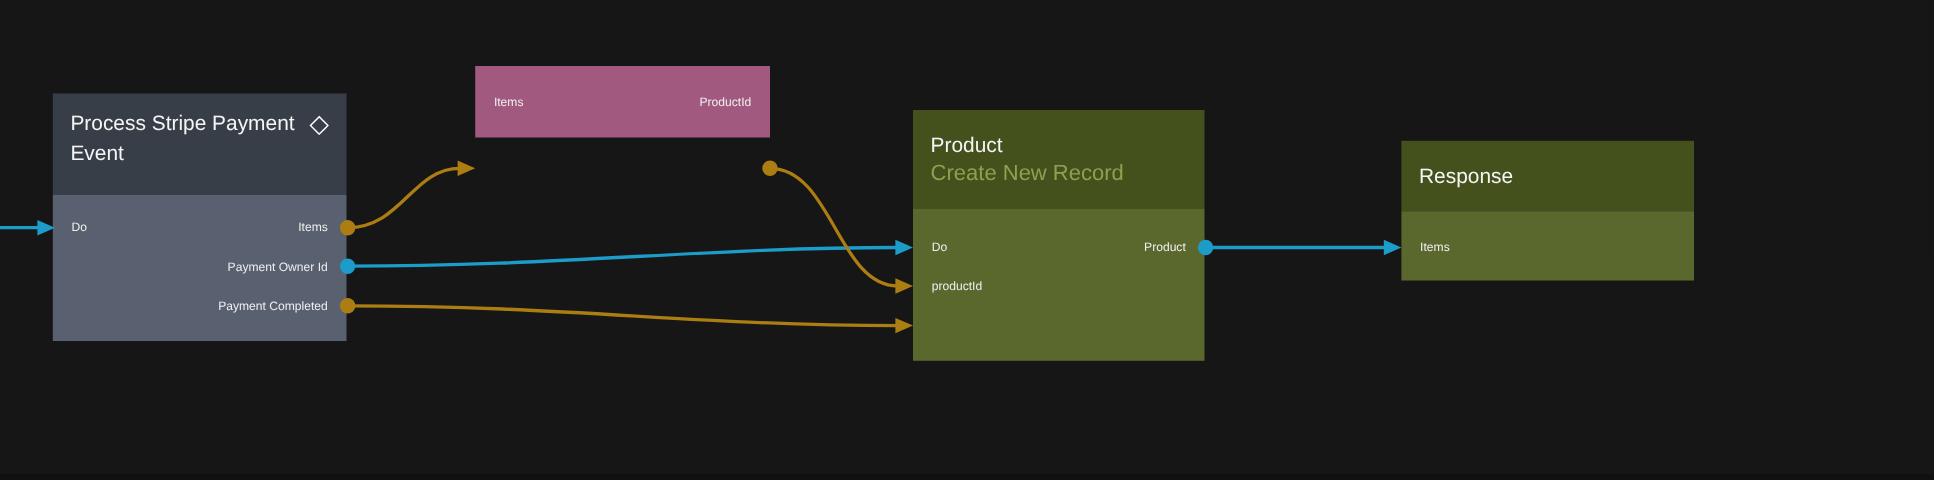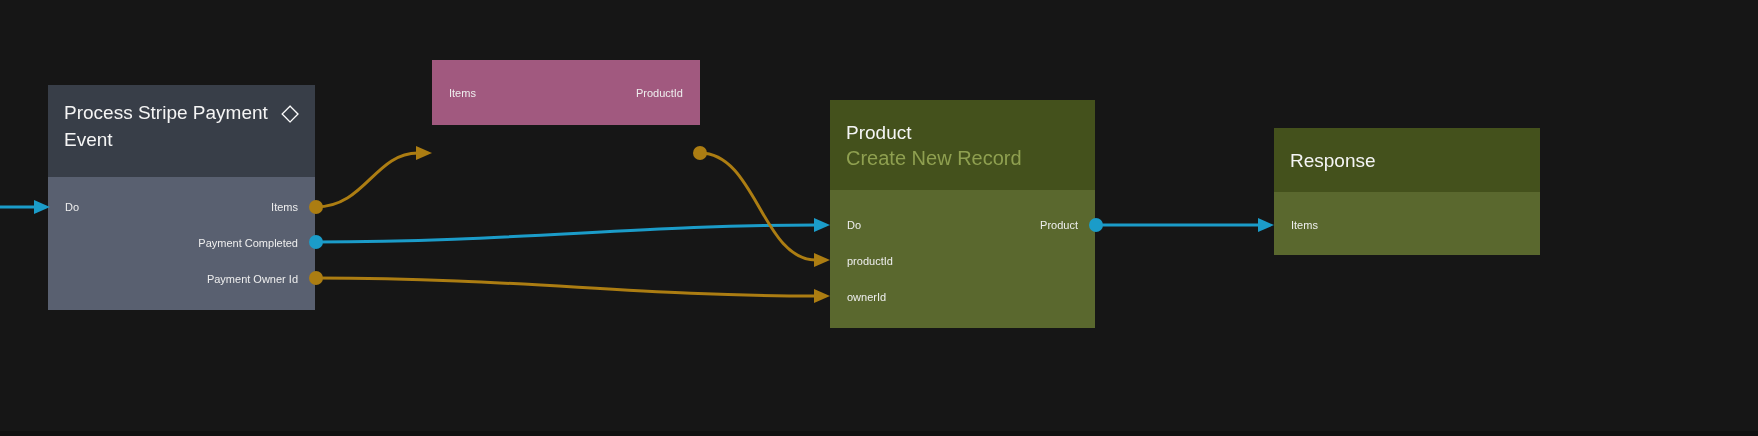--- a/index.html
+++ b/index.html
@@ -114,26 +114,26 @@
       <div class="port-row">
         <span class="port">
           <span>Do</span>
         </span>
         <span class="port right">
           <span>Items</span>
         </span>
       </div>
       <div class="port-row">
         <span class="port right">
-          <span>Payment Completed</span>
+          <span>Payment Owner Id</span>
         </span>
       </div>
       <div class="port-row">
         <span class="port right">
-          <span>Payment Owner Id</span>
+          <span>Payment Completed</span>
         </span>
       </div>
     </div>
   </div>
 
   <div class="node node-function" id="node-function">
     <div class="node-body">
       <div class="port-row">
         <span class="port">
           <span>Items</span>
@@ -159,25 +159,20 @@
         </span>
         <span class="port right">
           <span>Product</span>
         </span>
       </div>
       <div class="port-row">
         <span class="port">
           <span>productId</span>
         </span>
       </div>
-      <div class="port-row">
-        <span class="port">
-          <span>ownerId</span>
-        </span>
-      </div>
     </div>
   </div>
 
   <div class="node node-record" id="node-response">
     <div class="node-header center">
       <span class="node-title">Response</span>
     </div>
     <div class="node-body">
       <div class="port-row">
         <span class="port">

